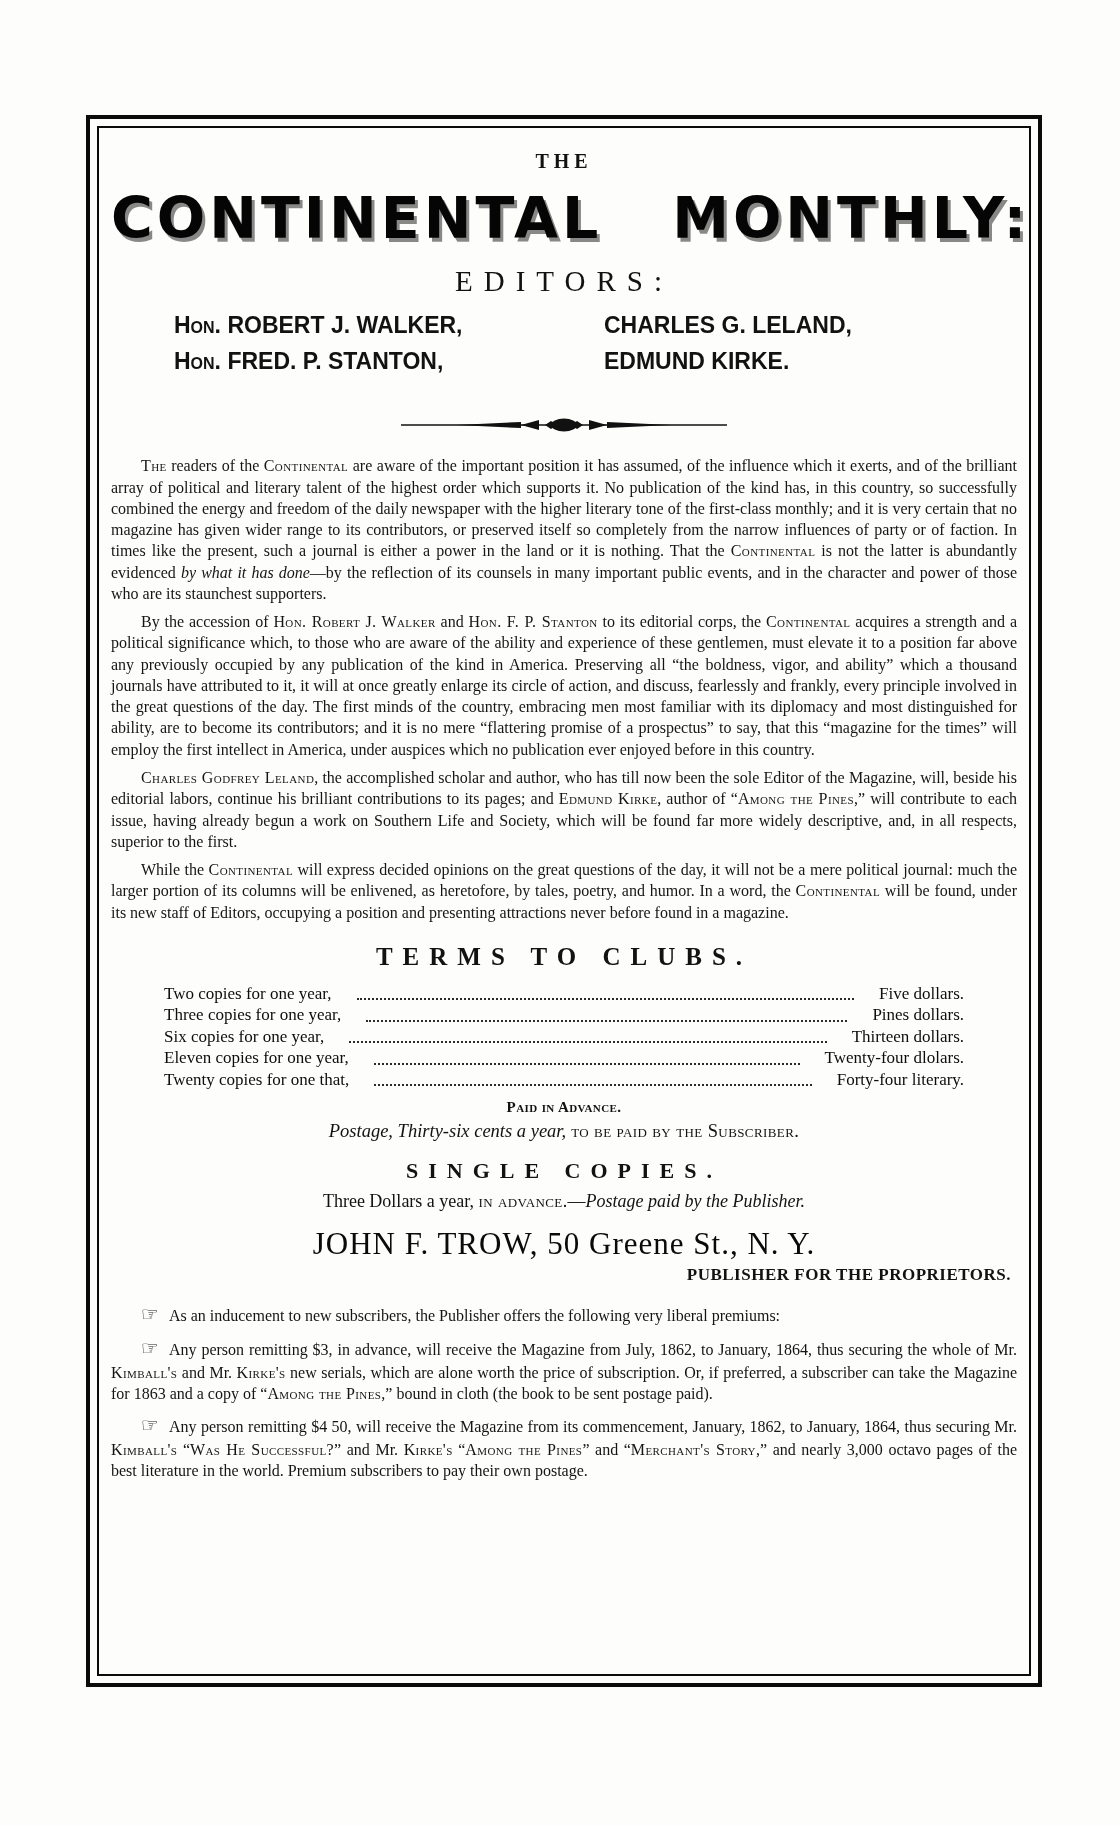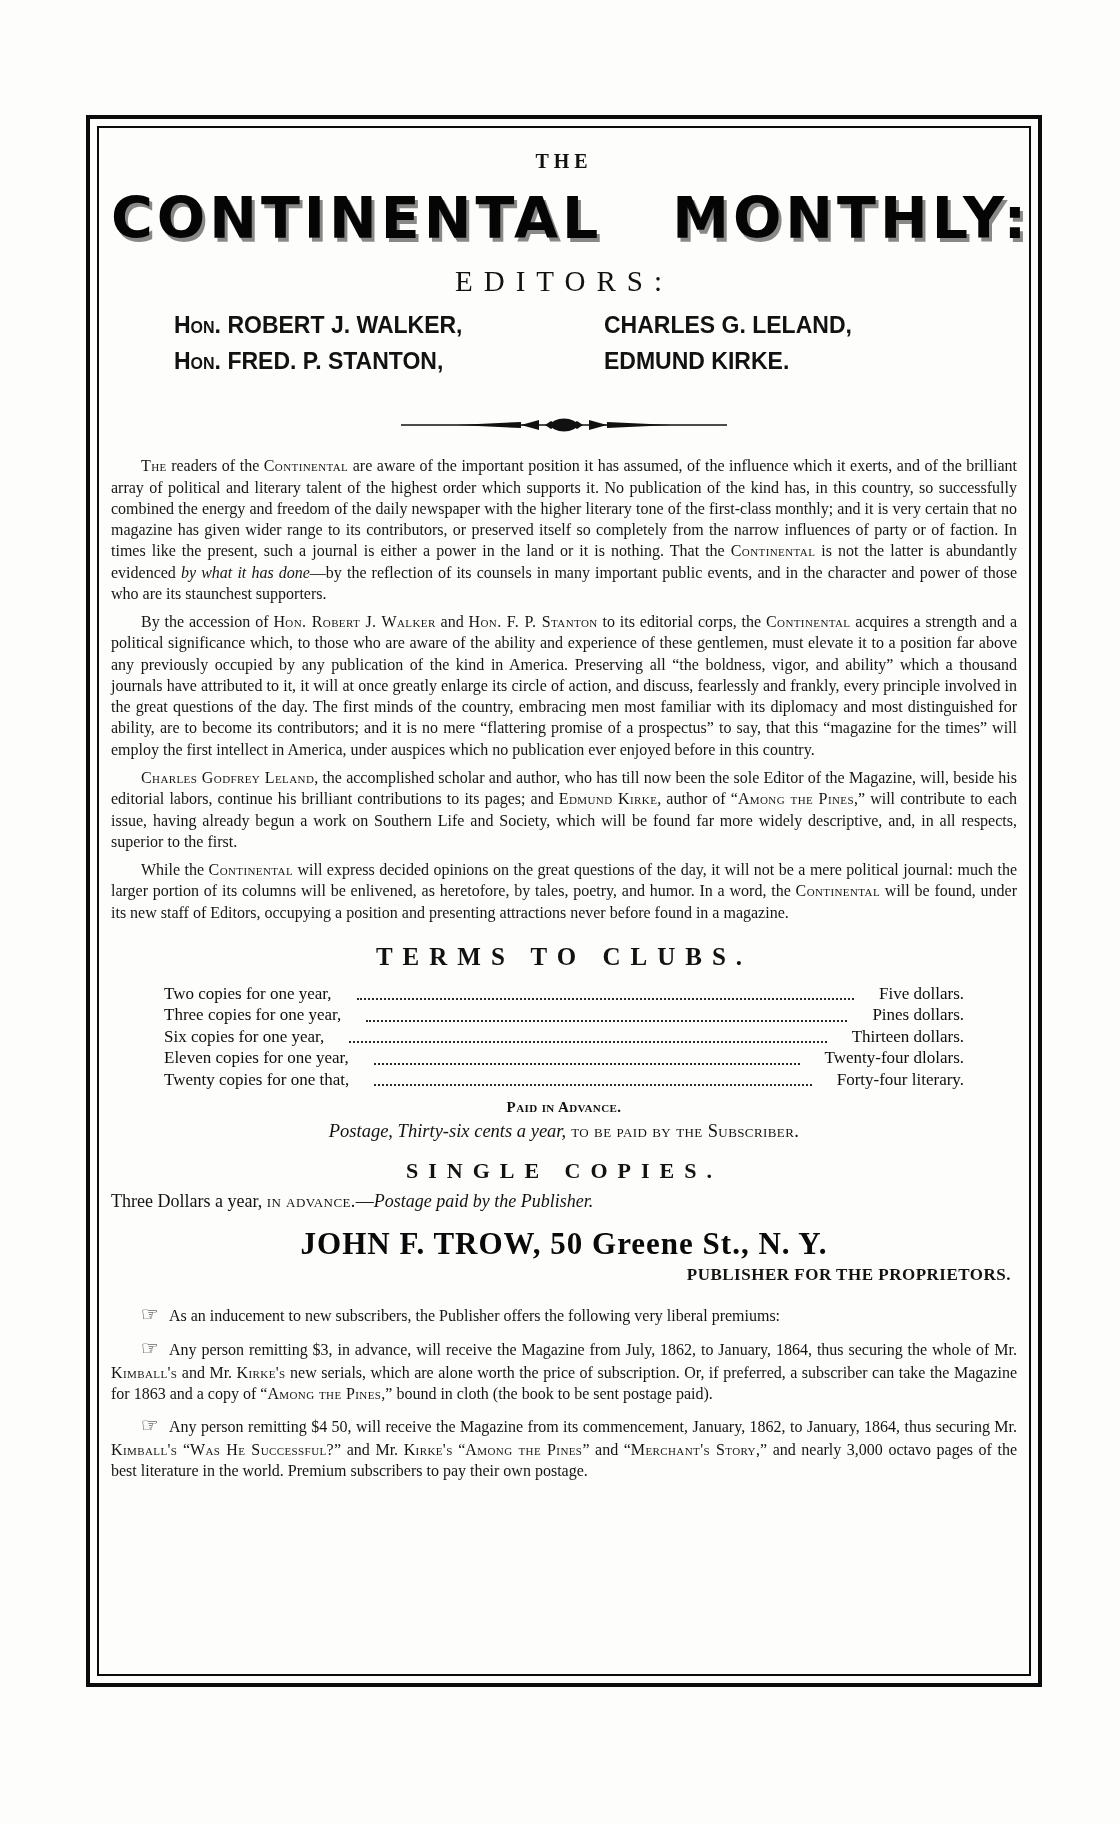--- a/index.html
+++ b/index.html
@@ -57,23 +57,23 @@
   }
   .paid-line {
     text-align:center; font-weight:bold; font-size:15px;
     margin-top:9px; letter-spacing:1px;
   }
   .postage-line { text-align:center; font-size:18.5px; margin-top:5px; }
   .single-heading {
     text-align:center; font-weight:bold; font-size:22px;
     letter-spacing:10px; margin-top:16px;
   }
-  .single-line { text-align:left; font-size:18px; margin-top:7px; }
+  .single-line { text-align:center; font-size:18px; margin-top:7px; }
   .trow-line {
-    text-align:center; font-weight:bold; font-size:31px;
+    text-align:center; font-weight:normal; font-size:31px;
     letter-spacing:1px; margin-top:14px; color:#0a0a0a;
   }
   .role-line {
     text-align:right; font-weight:bold; font-size:17px;
     margin-top:3px; padding-right:6px; letter-spacing:0.5px;
   }
   .premiums { margin-top:16px; }
   .premium {
     font-size:16px; line-height:1.34; text-align:justify;
     text-indent:30px; margin:0 0 7px; color:#141414;

